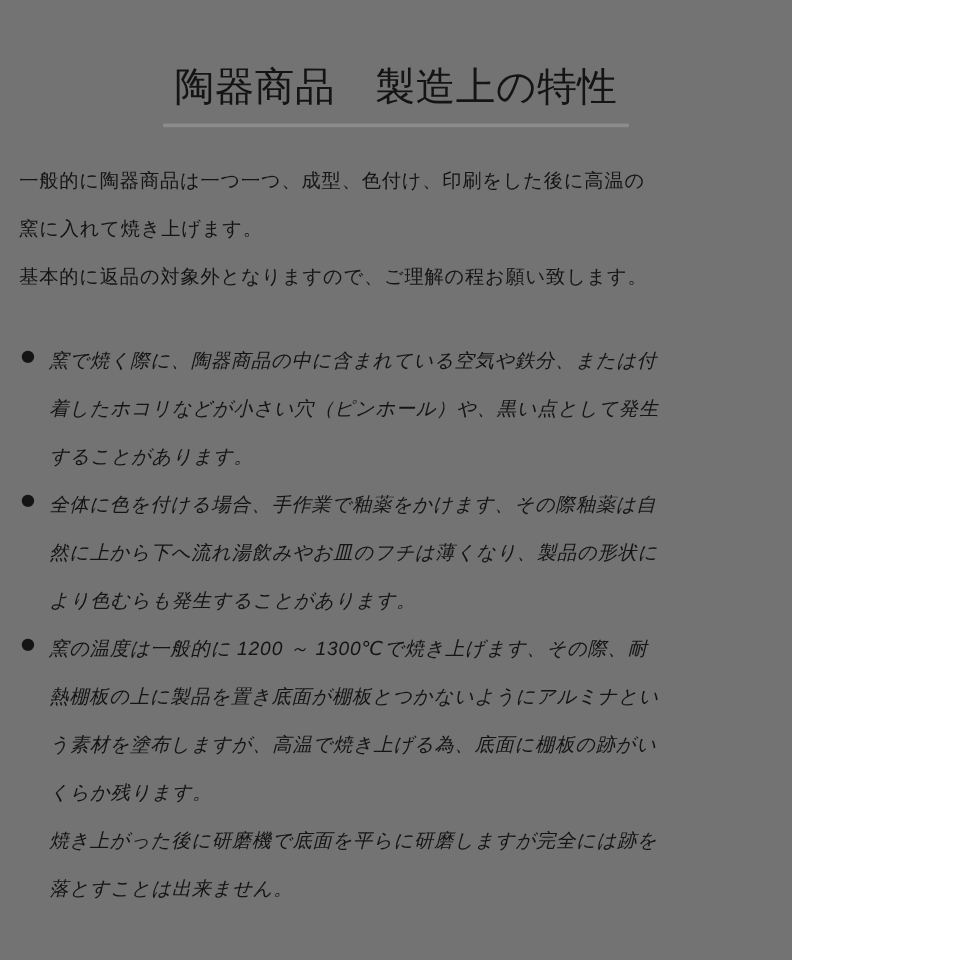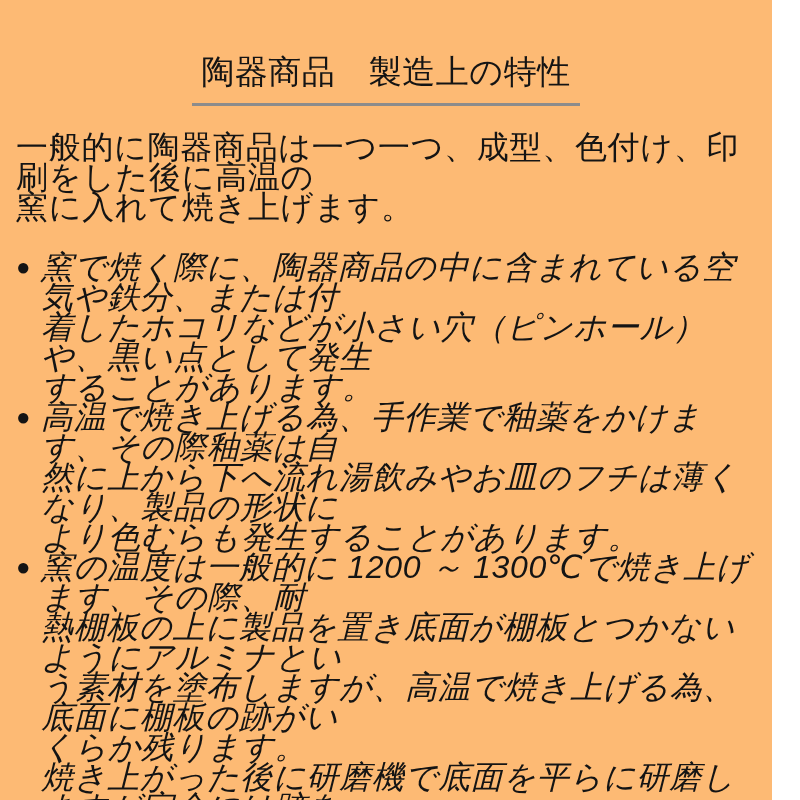--- a/index.html
+++ b/index.html
@@ -2,23 +2,23 @@
 <html lang="ja"><head>
 <meta charset="utf-8">
 <style>
   html, body {
     margin: 0;
     padding: 0;
     background: #ffffff;
   }
   .page {
     position: relative;
-    width: 772px;
+    width: 660px;
     height: 800px;
-    background: #fdba74;
+    background: #737373;
     color: #141414;
     font-family: "Liberation Sans", "DejaVu Sans", sans-serif;
     box-sizing: border-box;
     padding: 50px 16px 0 16px;
     overflow: hidden;
   }
   .title-wrap {
     text-align: center;
   }
   .page-title {
@@ -29,22 +29,22 @@
     letter-spacing: 0.5px;
     color: #141414;
     padding: 0 9px 9px 9px;
     border-bottom: 3px solid #8c8c8c;
     white-space: pre;
   }
   .intro {
     margin-top: 26px;
   }
   .para, .bullet-text {
-    font-size: 32px;
-    line-height: 30px;
+    font-size: 16px;
+    line-height: 40px;
     letter-spacing: 0.7px;
     white-space: pre-line;
     color: #141414;
   }
   .bullets {
     margin-top: 30px;
   }
   .bullet-item {
     display: flex;
     align-items: flex-start;
@@ -66,34 +66,35 @@
 
 <div class="page">
 
   <div class="title-wrap">
     <div class="page-title">陶器商品　製造上の特性</div>
   </div>
 
   <div class="intro">
     <div class="para">一般的に陶器商品は一つ一つ、成型、色付け、印刷をした後に高温の
 窯に入れて焼き上げます。</div>
+    <div class="para">基本的に返品の対象外となりますので、ご理解の程お願い致します。</div>
   </div>
 
   <div class="bullets">
 
     <div class="bullet-item">
       <span class="bullet-marker">●</span>
       <div class="bullet-text">窯で焼く際に、陶器商品の中に含まれている空気や鉄分、または付
 着したホコリなどが小さい穴（ピンホール）や、黒い点として発生
 することがあります。</div>
     </div>
 
     <div class="bullet-item">
       <span class="bullet-marker">●</span>
-      <div class="bullet-text">高温で焼き上げる為、手作業で釉薬をかけます、その際釉薬は自
+      <div class="bullet-text">全体に色を付ける場合、手作業で釉薬をかけます、その際釉薬は自
 然に上から下へ流れ湯飲みやお皿のフチは薄くなり、製品の形状に
 より色むらも発生することがあります。</div>
     </div>
 
     <div class="bullet-item">
       <span class="bullet-marker">●</span>
       <div class="bullet-text">窯の温度は一般的に 1200 ～ 1300℃で焼き上げます、その際、耐
 熱棚板の上に製品を置き底面が棚板とつかないようにアルミナとい
 う素材を塗布しますが、高温で焼き上げる為、底面に棚板の跡がい
 くらか残ります。

